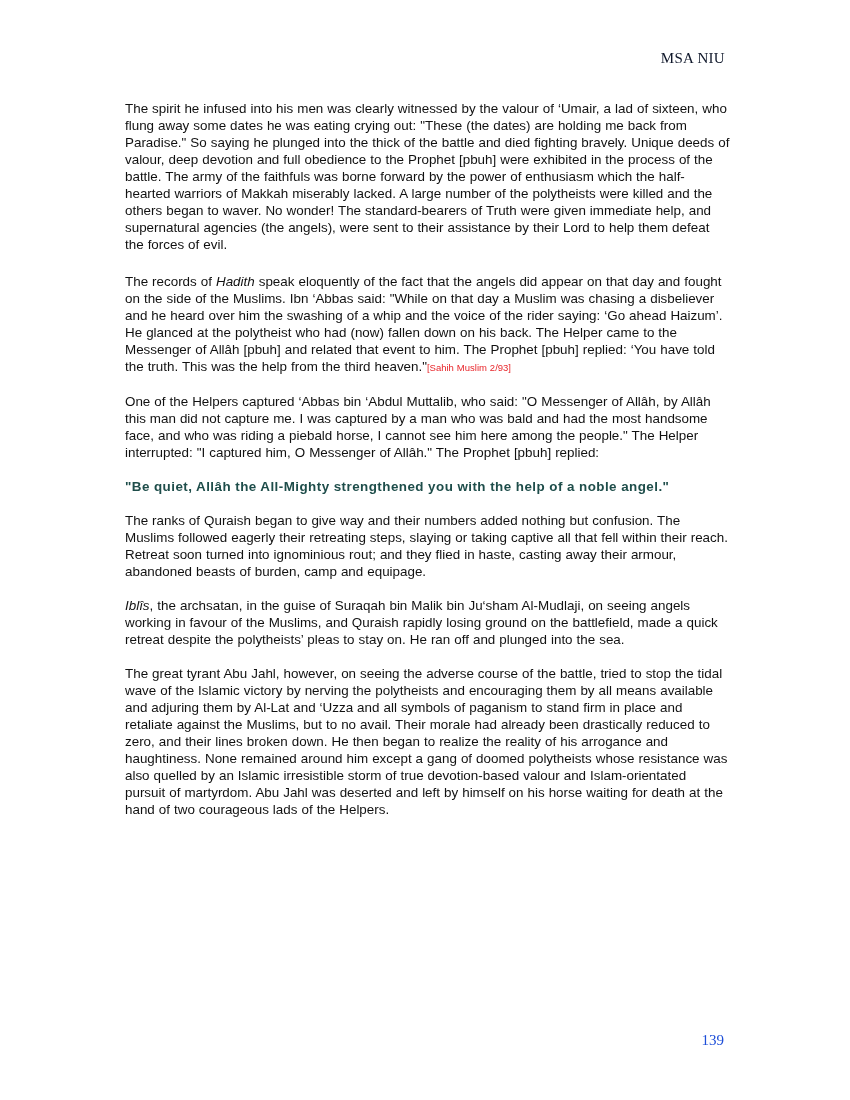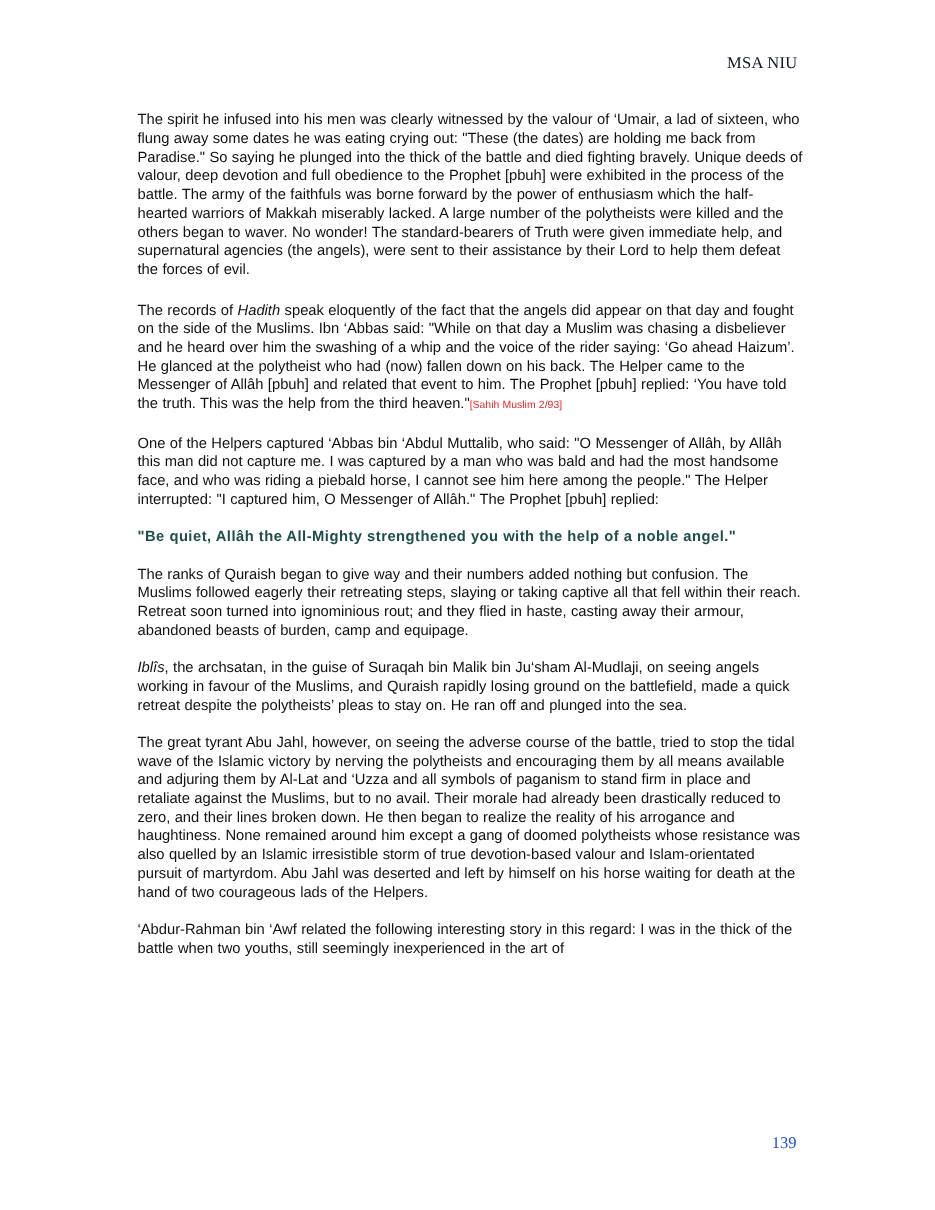--- a/index.html
+++ b/index.html
@@ -69,16 +69,15 @@
   <p class="para">One of the Helpers captured ‘Abbas bin ‘Abdul Muttalib, who said: "O Messenger of Allâh, by Allâh this man did not capture me. I was captured by a man who was bald and had the most handsome face, and who was riding a piebald horse, I cannot see him here among the people." The Helper interrupted: "I captured him, O Messenger of Allâh." The Prophet [pbuh] replied:</p>
 
   <p class="quote">"Be quiet, Allâh the All-Mighty strengthened you with the help of a noble angel."</p>
 
   <p class="para">The ranks of Quraish began to give way and their numbers added nothing but confusion. The Muslims followed eagerly their retreating steps, slaying or taking captive all that fell within their reach. Retreat soon turned into ignominious rout; and they flied in haste, casting away their armour, abandoned beasts of burden, camp and equipage.</p>
 
   <p class="para"><em>Iblîs</em><span>, the archsatan, in the guise of Suraqah bin Malik bin Ju‘sham Al-Mudlaji, on seeing angels working in favour of the Muslims, and Quraish rapidly losing ground on the battlefield, made a quick retreat despite the polytheists’ pleas to stay on. He ran off and plunged into the sea.</span></p>
 
   <p class="para">The great tyrant Abu Jahl, however, on seeing the adverse course of the battle, tried to stop the tidal wave of the Islamic victory by nerving the polytheists and encouraging them by all means available and adjuring them by Al-Lat and ‘Uzza and all symbols of paganism to stand firm in place and retaliate against the Muslims, but to no avail. Their morale had already been drastically reduced to zero, and their lines broken down. He then began to realize the reality of his arrogance and haughtiness. None remained around him except a gang of doomed polytheists whose resistance was also quelled by an Islamic irresistible storm of true devotion-based valour and Islam-orientated pursuit of martyrdom. Abu Jahl was deserted and left by himself on his horse waiting for death at the hand of two courageous lads of the Helpers.</p>
 
-  <p class="para">‘Abdur-Rahman bin ‘Awf related the following interesting story in this regard: I was in the thick of the battle when two youths, still seemingly inexperienced in the art of</p>
 </div>
 
 <div class="page-number">139</div>
 
 </body></html>

